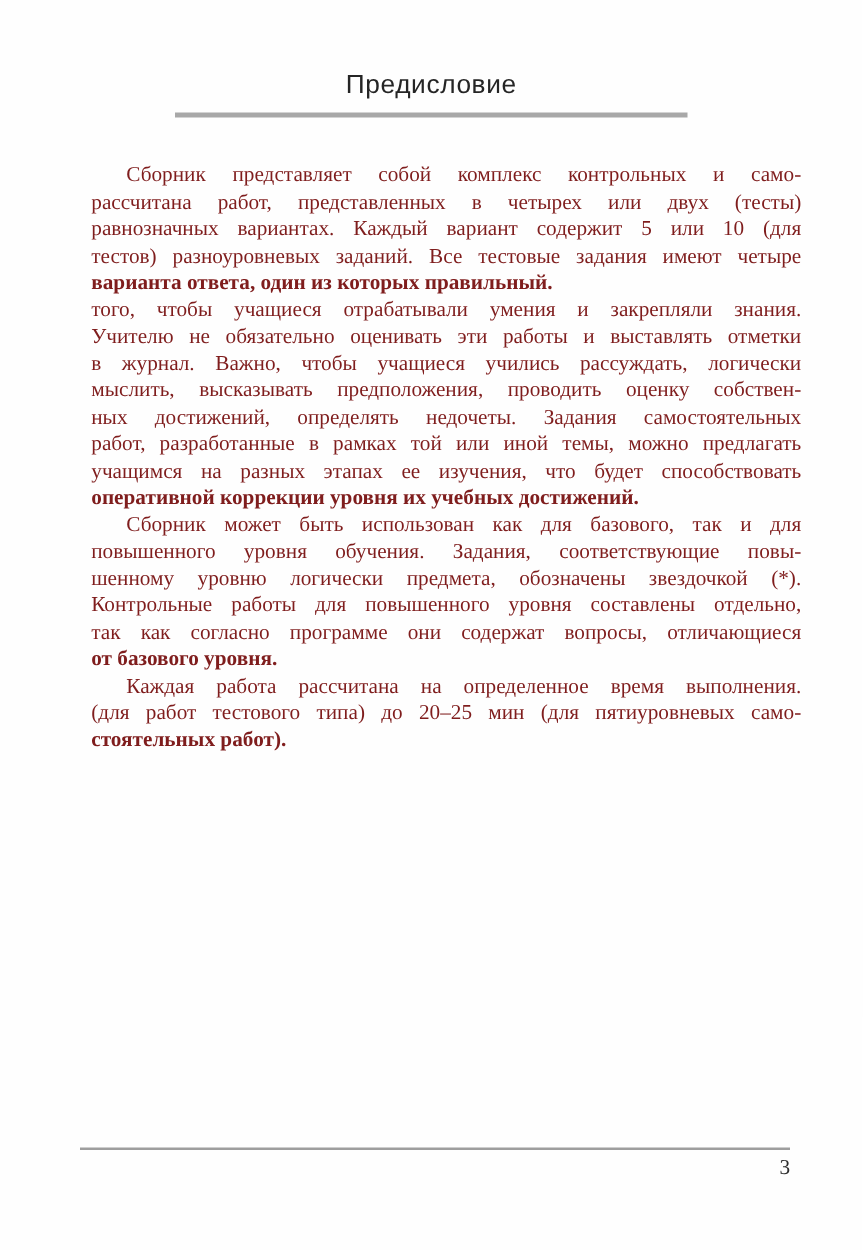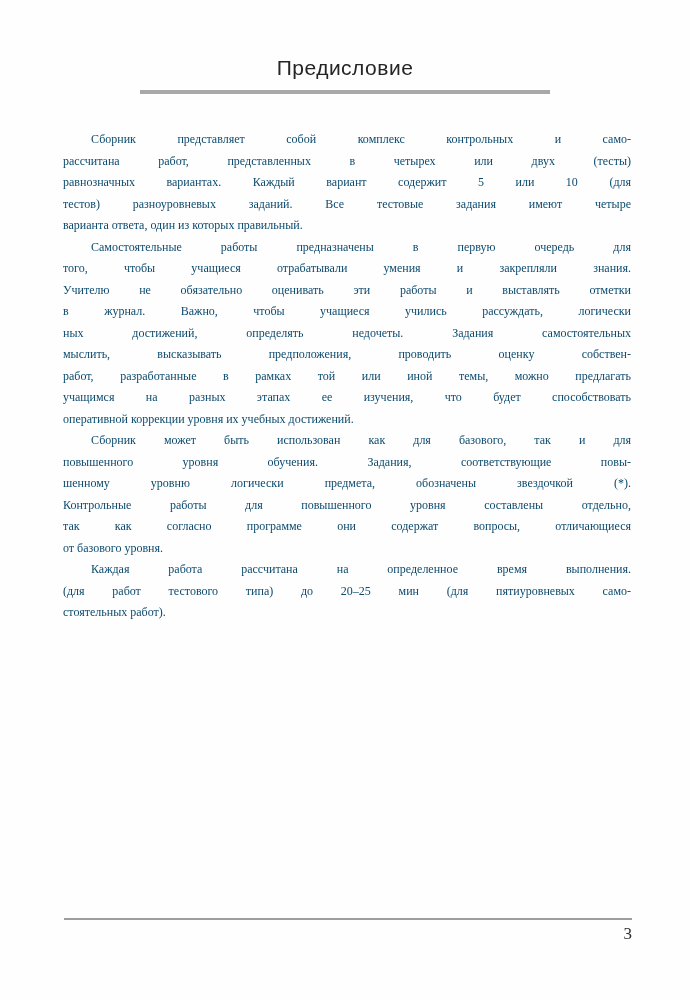--- a/index.html
+++ b/index.html
@@ -30,38 +30,39 @@
     position: absolute;
     top: 90px;
     left: 140px;
     width: 410px;
     height: 4px;
     background: #a8a8a8;
   }
   .body-text {
     position: absolute;
     top: 129px;
-    left: 63px;
+    left: 73px;
     width: 568px;
-    font-size: 12px;
+    font-size: 17px;
     line-height: 21.5px;
-    color: #0c4a6e;
+    color: #7f1d1d;
   }
   .text-line {
     height: 21.5px;
     overflow: hidden;
     text-align: justify;
     text-align-last: justify;
     white-space: nowrap;
   }
   .text-line.first {
     text-indent: 28px;
   }
   .text-line.last {
     text-align-last: left;
+    font-weight: bold;
   }
   .footer-rule {
     position: absolute;
     top: 918px;
     left: 64px;
     width: 568px;
     height: 2px;
     background: #9e9e9e;
   }
   .page-number {
@@ -81,26 +82,25 @@
 
   <div class="body-text" id="body-text">
       <div class="paragraph">
         <div class="text-line first">Сборник представляет собой комплекс контрольных и само-</div>
         <div class="text-line">рассчитана работ, представленных в четырех или двух (тесты)</div>
         <div class="text-line">равнозначных вариантах. Каждый вариант содержит 5 или 10 (для</div>
         <div class="text-line">тестов) разноуровневых заданий. Все тестовые задания имеют четыре</div>
         <div class="text-line last">варианта ответа, один из которых правильный.</div>
       </div>
       <div class="paragraph">
-        <div class="text-line first">Самостоятельные работы предназначены в первую очередь для</div>
         <div class="text-line">того, чтобы учащиеся отрабатывали умения и закрепляли знания.</div>
         <div class="text-line">Учителю не обязательно оценивать эти работы и выставлять отметки</div>
         <div class="text-line">в журнал. Важно, чтобы учащиеся учились рассуждать, логически</div>
+        <div class="text-line">мыслить, высказывать предположения, проводить оценку собствен-</div>
         <div class="text-line">ных достижений, определять недочеты. Задания самостоятельных</div>
-        <div class="text-line">мыслить, высказывать предположения, проводить оценку собствен-</div>
         <div class="text-line">работ, разработанные в рамках той или иной темы, можно предлагать</div>
         <div class="text-line">учащимся на разных этапах ее изучения, что будет способствовать</div>
         <div class="text-line last">оперативной коррекции уровня их учебных достижений.</div>
       </div>
       <div class="paragraph">
         <div class="text-line first">Сборник может быть использован как для базового, так и для</div>
         <div class="text-line">повышенного уровня обучения. Задания, соответствующие повы-</div>
         <div class="text-line">шенному уровню логически предмета, обозначены звездочкой (*).</div>
         <div class="text-line">Контрольные работы для повышенного уровня составлены отдельно,</div>
         <div class="text-line">так как согласно программе они содержат вопросы, отличающиеся</div>

